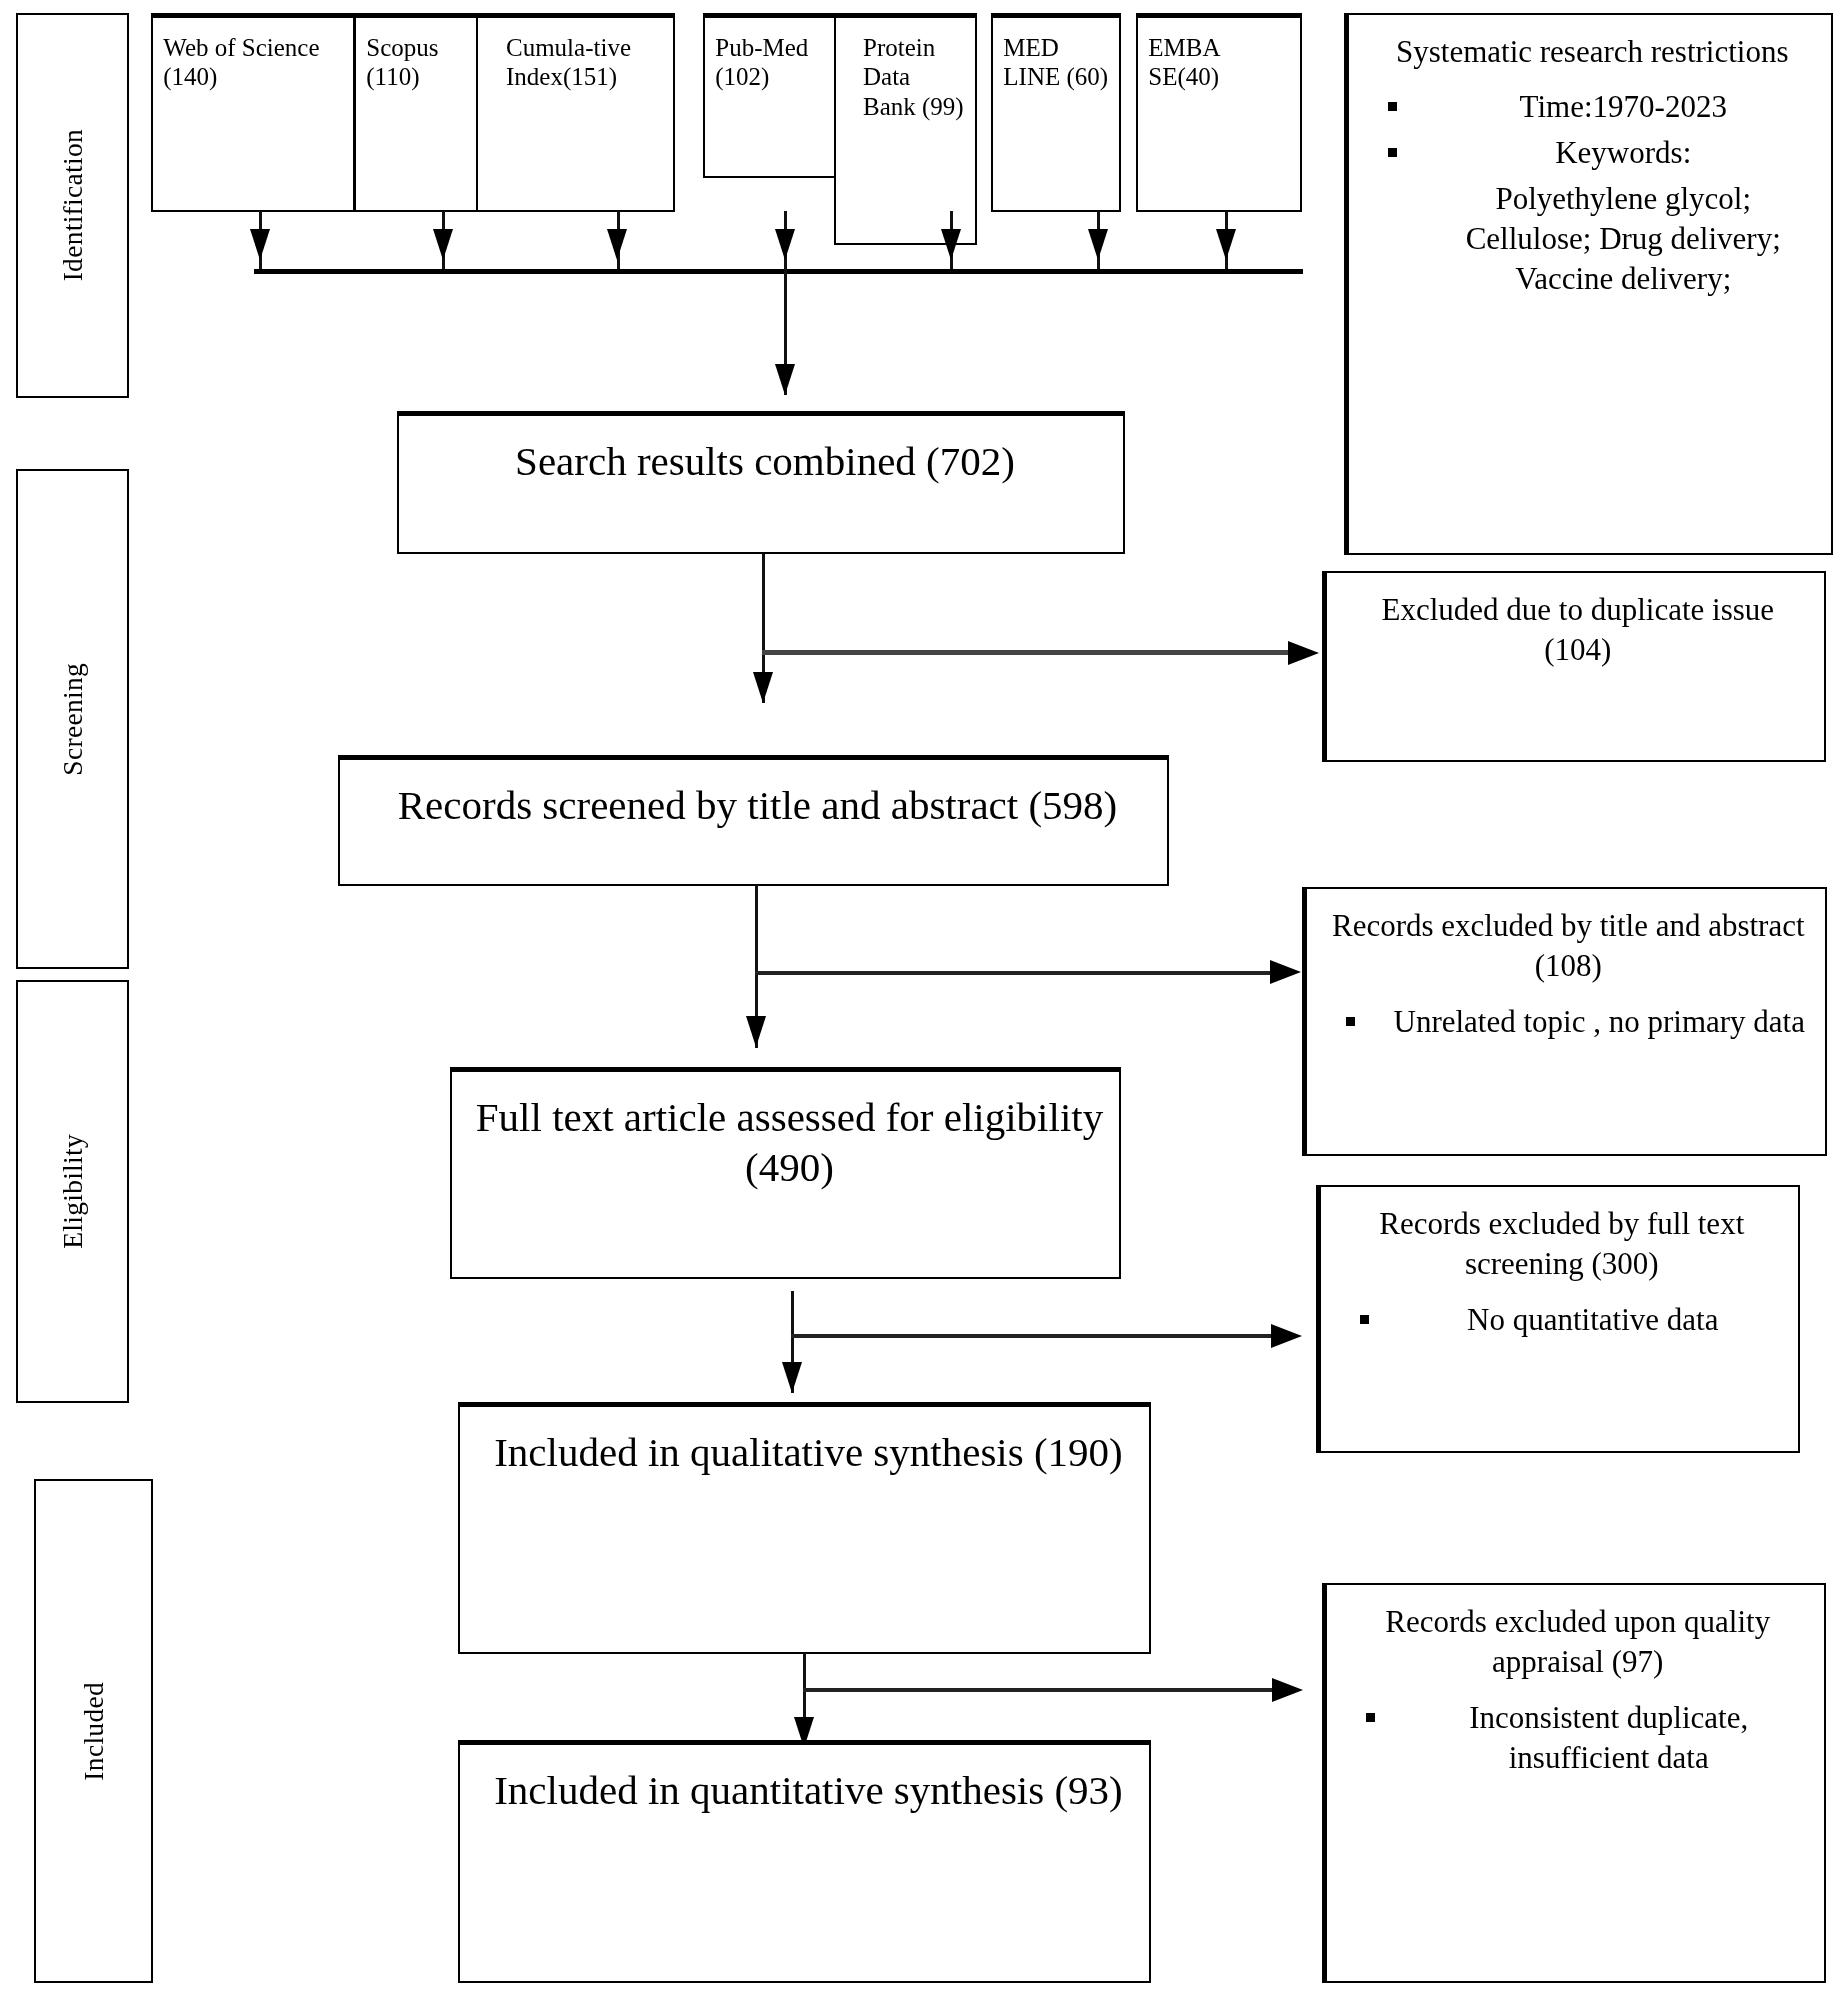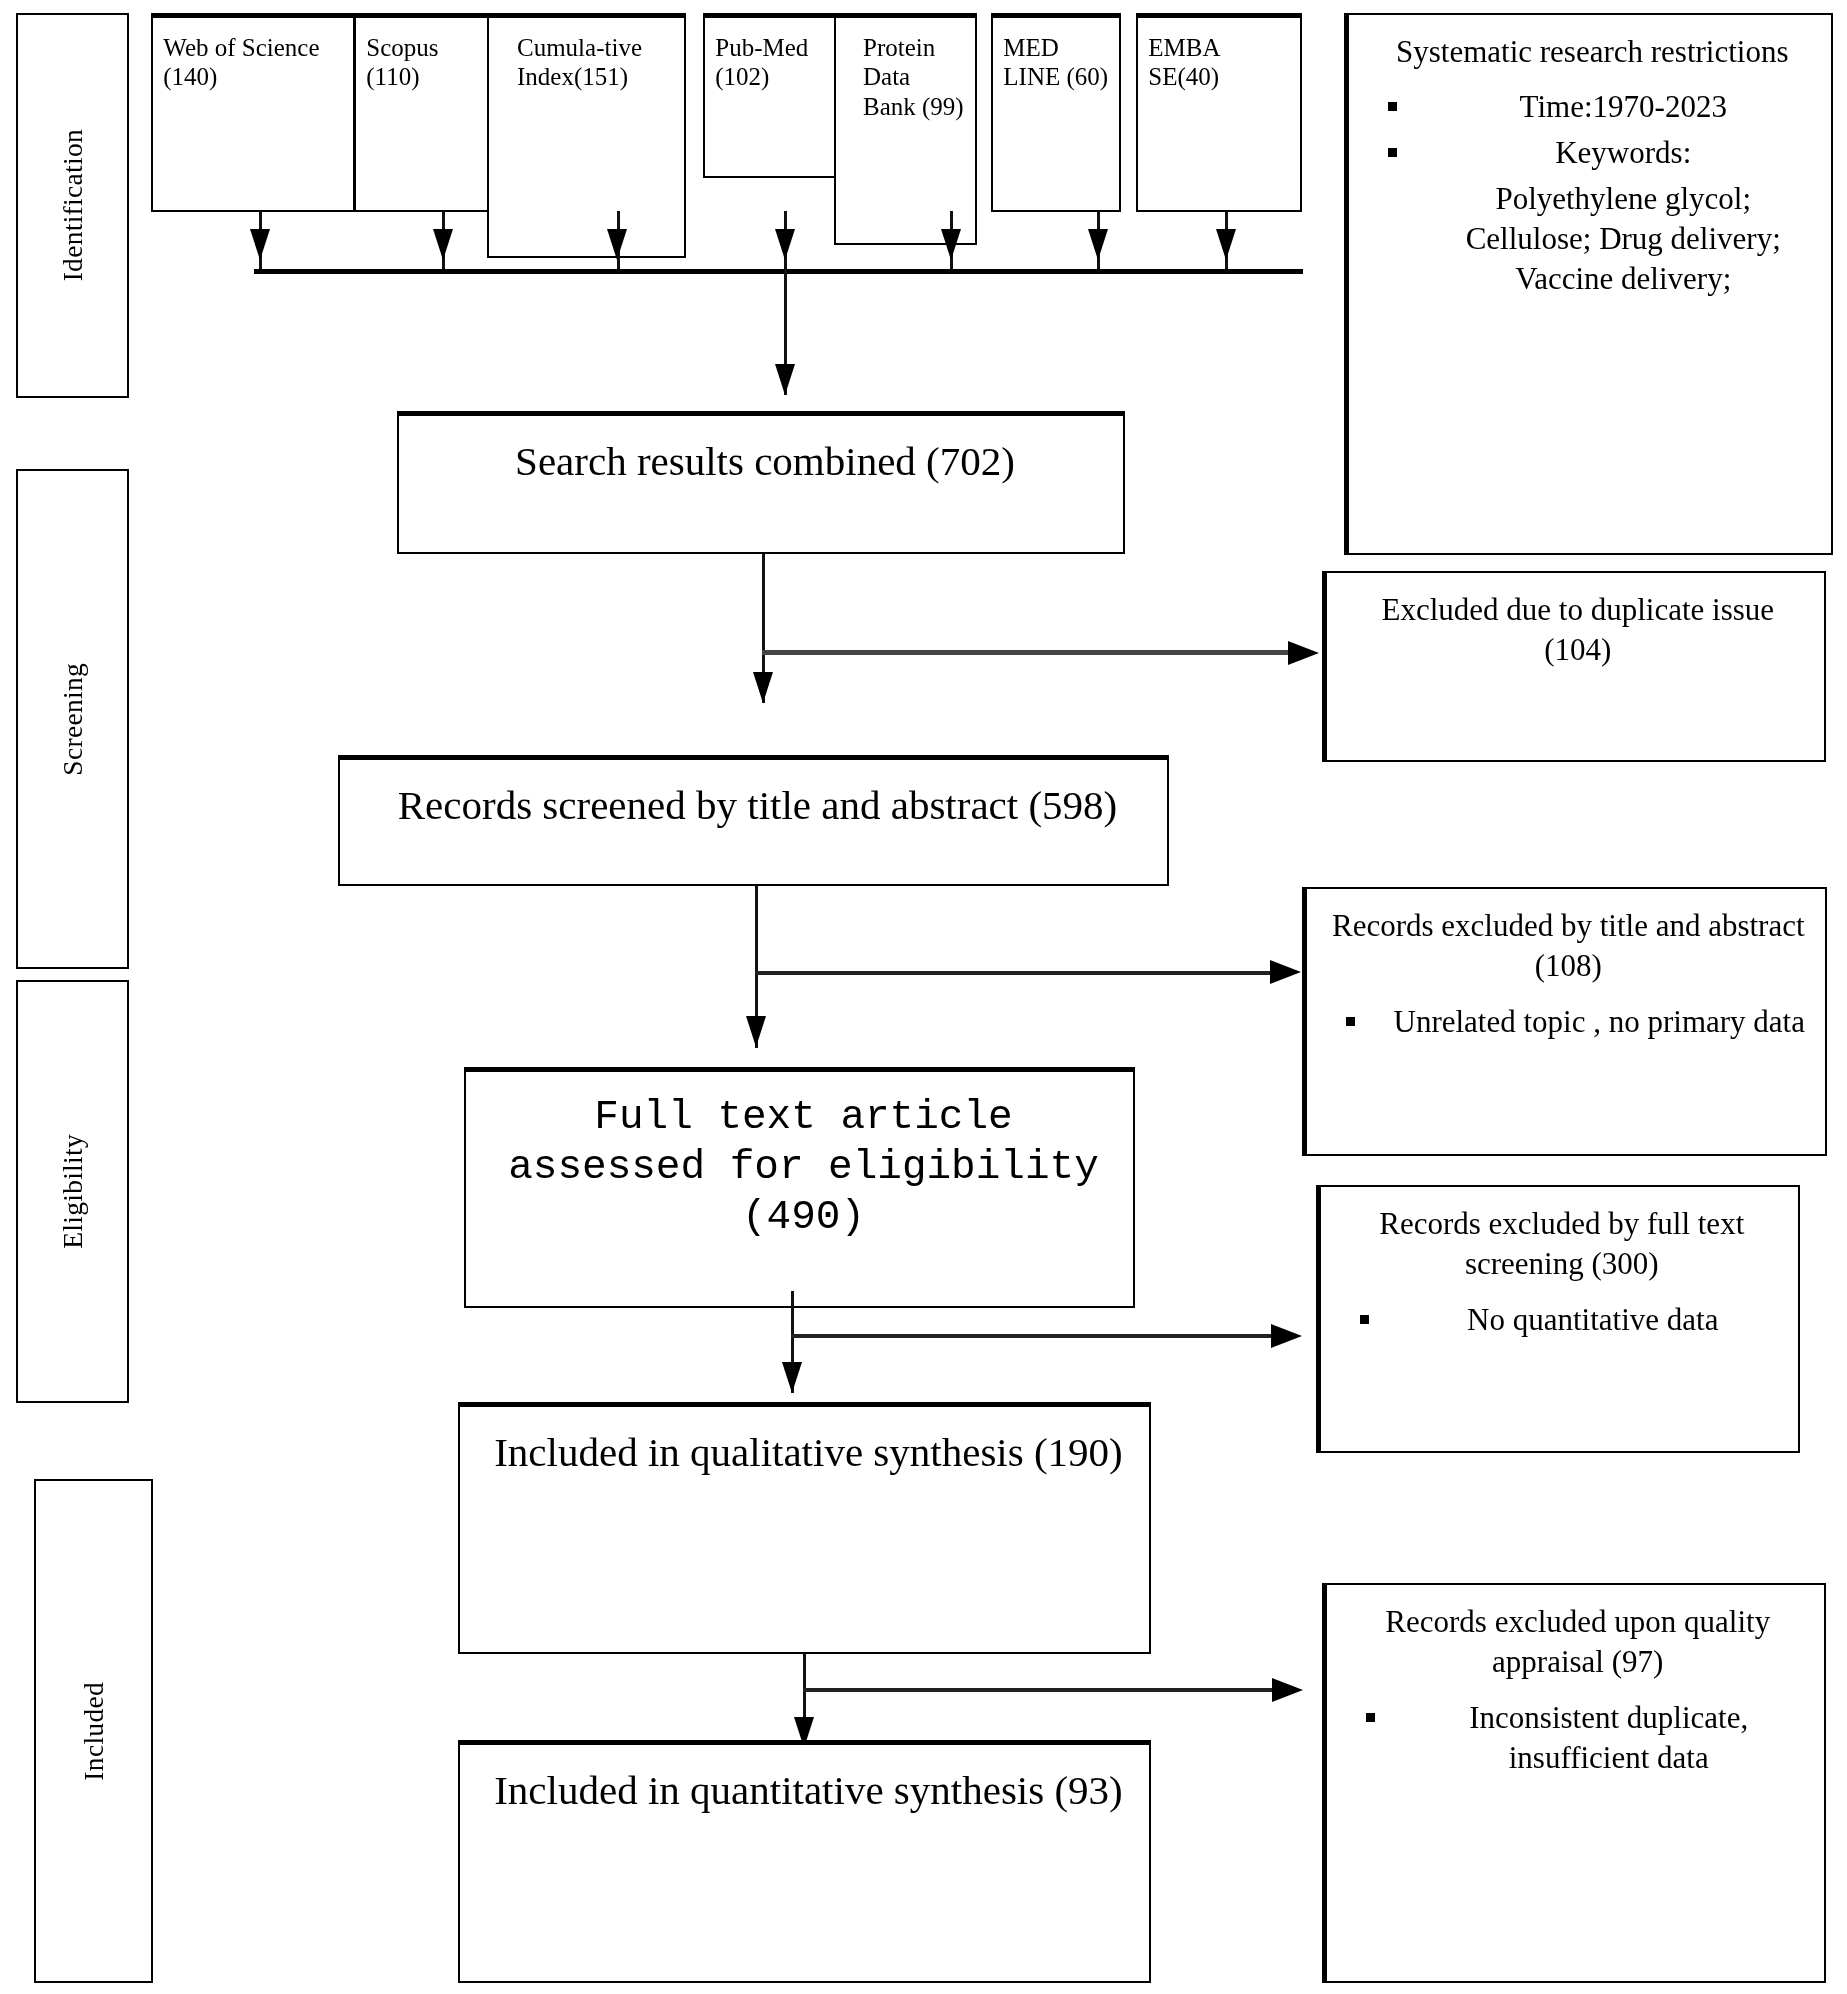--- a/index.html
+++ b/index.html
@@ -160,21 +160,21 @@
   </div>
 
   <div class="db-box" style="left:151px; top:12.6px; width:204px; height:199px;">
     <div class="db-label">Web of Science (140)</div>
   </div>
 
   <div class="db-box" style="left:354px; top:12.6px; width:151px; height:199px;">
     <div class="db-label">Scopus (110)</div>
   </div>
 
-  <div class="db-box" style="left:487px; top:12.6px; width:199px; height:245px;padding-left:28px;">
+  <div class="db-box" style="left:476px; top:12.6px; width:199px; height:199px;padding-left:28px;">
     <div class="db-label">Cumula-tive Index(151)</div>
   </div>
 
   <div class="db-box" style="left:703px; top:12.6px; width:133px; height:165px;">
     <div class="db-label">Pub-Med (102)</div>
   </div>
 
   <div class="db-box" style="left:834px; top:12.6px; width:143px; height:232px;padding-left:27px;">
     <div class="db-label">Protein Data Bank (99)</div>
   </div>
@@ -253,21 +253,21 @@
   <div class="box heavy-left note-box" style="left:1302px; top:887px; width:525px; height:269px;">
     <div class="note-text">Records excluded by title and abstract (108)</div>
     <ul class="bullet-list">
       <li>
         <span class="sq"></span>
         <span>Unrelated topic , no primary data</span>
       </li>
     </ul>
   </div>
 
-  <div class="box heavy-top flow-box" style="left:464px; top:1067px; width:671px; height:241px;font-family:Liberation Mono, monospace;">
+  <div class="box heavy-top flow-box" style="left:450px; top:1067px; width:671px; height:212px;">
     <div class="flow-text">Full text article assessed for eligibility (490)</div>
   </div>
 
   <div class="vline" style="left:791px; top:1291px; height:102px;"></div>
   <div class="arrow-down" style="left:782px; top:1362px;"></div>
   <div class="hline" style="left:791px; top:1334px; width:481px; height:4px; background:#222;"></div>
   <div class="arrow-right" style="left:1271px; top:1324px;"></div>
 
   <div class="box heavy-left note-box" style="left:1316px; top:1185px; width:484px; height:268px;">
     <div class="note-text">Records excluded by full text screening (300)</div>

